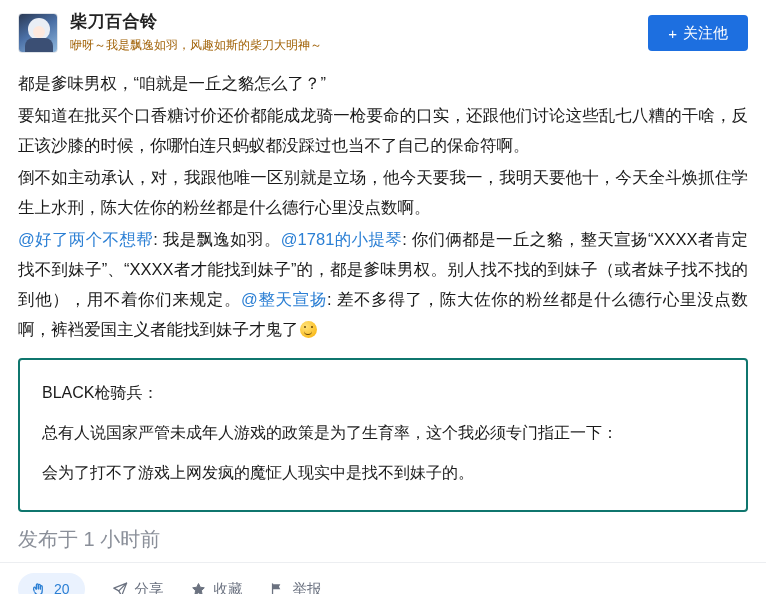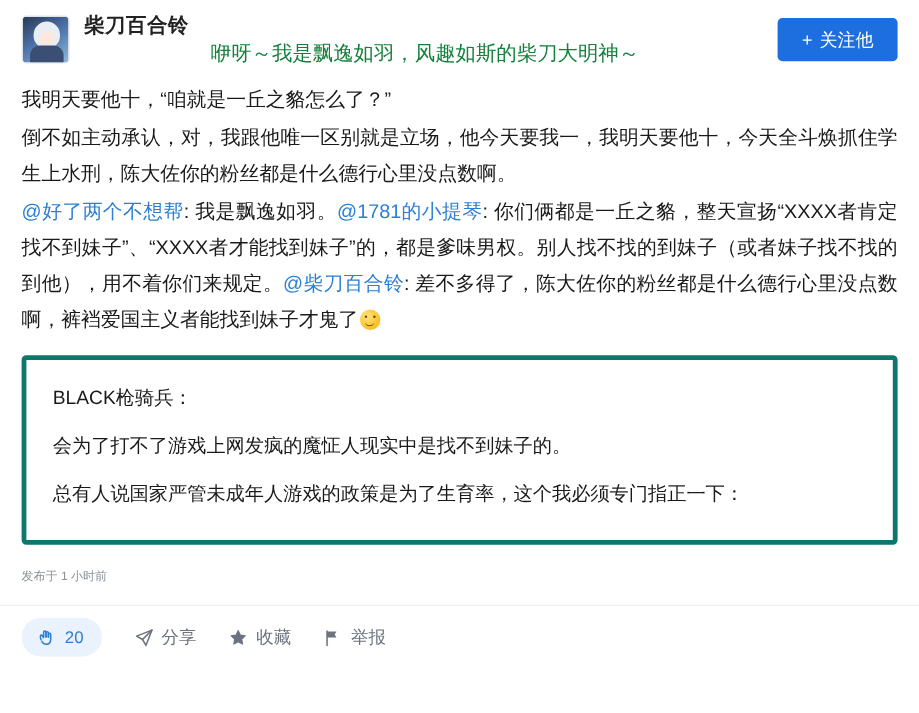--- a/index.html
+++ b/index.html
@@ -74,28 +74,27 @@
     min-width: 0;
   }
   .user-name {
     font-size: 17px;
     font-weight: bold;
     color: #222;
     line-height: 22px;
     letter-spacing: 0.5px;
   }
   .user-desc {
-    font-size: 17px;
-    color: #15803d;
+    font-size: 12px;
+    color: #a16207;
     line-height: 20px;
     margin-top: 2px;
     white-space: nowrap;
     overflow: hidden;
     text-overflow: ellipsis;
-    text-align: center;
   }
   .follow-btn {
     flex: 0 0 auto;
     background: #1d6fe0;
     color: #fff;
     border: none;
     border-radius: 4px;
     font-size: 15px;
     font-family: "Liberation Sans", sans-serif;
     height: 36px;
@@ -155,21 +154,21 @@
     top: 9px;
     width: 8px;
     height: 4px;
     border-bottom: 1.6px solid #6b4708;
     border-radius: 0 0 8px 8px;
   }
 
   
   .quote-box {
     margin: 14px 18px 0 18px;
-    border: 4px solid #0f766e;
+    border: 2px solid #0f766e;
     border-radius: 4px;
     padding: 18px 22px 22px 22px;
     box-sizing: border-box;
     background: #fff;
   }
   .quote-title {
     font-size: 16px;
     line-height: 30px;
     color: #1a1a1a;
     margin-bottom: 6px;
@@ -177,21 +176,21 @@
   .quote-para {
     font-size: 16px;
     line-height: 30px;
     color: #1a1a1a;
     margin: 10px 0 0 0;
   }
 
   
   .published {
     padding: 16px 18px 0 18px;
-    font-size: 10px;
+    font-size: 20px;
     color: #8a8f99;
     line-height: 22px;
   }
   .divider {
     margin: 12px 0 0 0;
     height: 1px;
     background: #eceef1;
     width: 100%;
   }
   .actions {
@@ -241,29 +240,30 @@
       <div class="user-name">柴刀百合铃</div>
       <div class="user-desc">咿呀～我是飘逸如羽，风趣如斯的柴刀大明神～</div>
     </div>
     <button class="follow-btn">
       <span class="plus">+</span>
       <span>关注他</span>
     </button>
   </div>
 
   <div class="content">
-    <p class="para">我明天要他十，“咱就是一丘之貉怎么了？”</p>
+    <p class="para">都是爹味男权，“咱就是一丘之貉怎么了？”</p>
+    <p class="para">要知道在批买个口香糖讨价还价都能成龙骑一枪要命的口实，还跟他们讨论这些乱七八糟的干啥，反正该沙膝的时候，你哪怕连只蚂蚁都没踩过也当不了自己的保命符啊。</p>
     <p class="para">倒不如主动承认，对，我跟他唯一区别就是立场，他今天要我一，我明天要他十，今天全斗焕抓住学生上水刑，陈大佐你的粉丝都是什么德行心里没点数啊。</p>
-    <p class="para"><span class="mention">@好了两个不想帮</span><span>: 我是飘逸如羽。</span><span class="mention">@1781的小提琴</span><span>: 你们俩都是一丘之貉，整天宣扬“XXXX者肯定找不到妹子”、“XXXX者才能找到妹子”的，都是爹味男权。别人找不找的到妹子（或者妹子找不找的到他），用不着你们来规定。</span><span class="mention">@柴刀百合铃</span><span>: 差不多得了，陈大佐你的粉丝都是什么德行心里没点数啊，裤裆爱国主义者能找到妹子才鬼了</span><span class="emoji"></span></p>
+    <p class="para"><span class="mention">@好了两个不想帮</span><span>: 我是飘逸如羽。</span><span class="mention">@1781的小提琴</span><span>: 你们俩都是一丘之貉，整天宣扬“XXXX者肯定找不到妹子”、“XXXX者才能找到妹子”的，都是爹味男权。别人找不找的到妹子（或者妹子找不找的到他），用不着你们来规定。</span><span class="mention">@整天宣扬</span><span>: 差不多得了，陈大佐你的粉丝都是什么德行心里没点数啊，裤裆爱国主义者能找到妹子才鬼了</span><span class="emoji"></span></p>
   </div>
 
   <div class="quote-box">
     <div class="quote-title">BLACK枪骑兵：</div>
+    <p class="quote-para">总有人说国家严管未成年人游戏的政策是为了生育率，这个我必须专门指正一下：</p>
     <p class="quote-para">会为了打不了游戏上网发疯的魔怔人现实中是找不到妹子的。</p>
-    <p class="quote-para">总有人说国家严管未成年人游戏的政策是为了生育率，这个我必须专门指正一下：</p>
   </div>
 
   <div class="published">发布于 1 小时前</div>
   <div class="divider"></div>
 
   <div class="actions">
     <button class="like-pill">
       <span>
         <svg width="17" height="17" viewBox="0 0 24 24" fill="none" stroke="#2b7fd4" stroke-width="1.8" stroke-linecap="round" stroke-linejoin="round">
           <path d="M6 14.5c-1-2-1.2-4.2-.6-5.3.5-.9 1.6-.8 2.1.2l1.2 2.3"></path>

